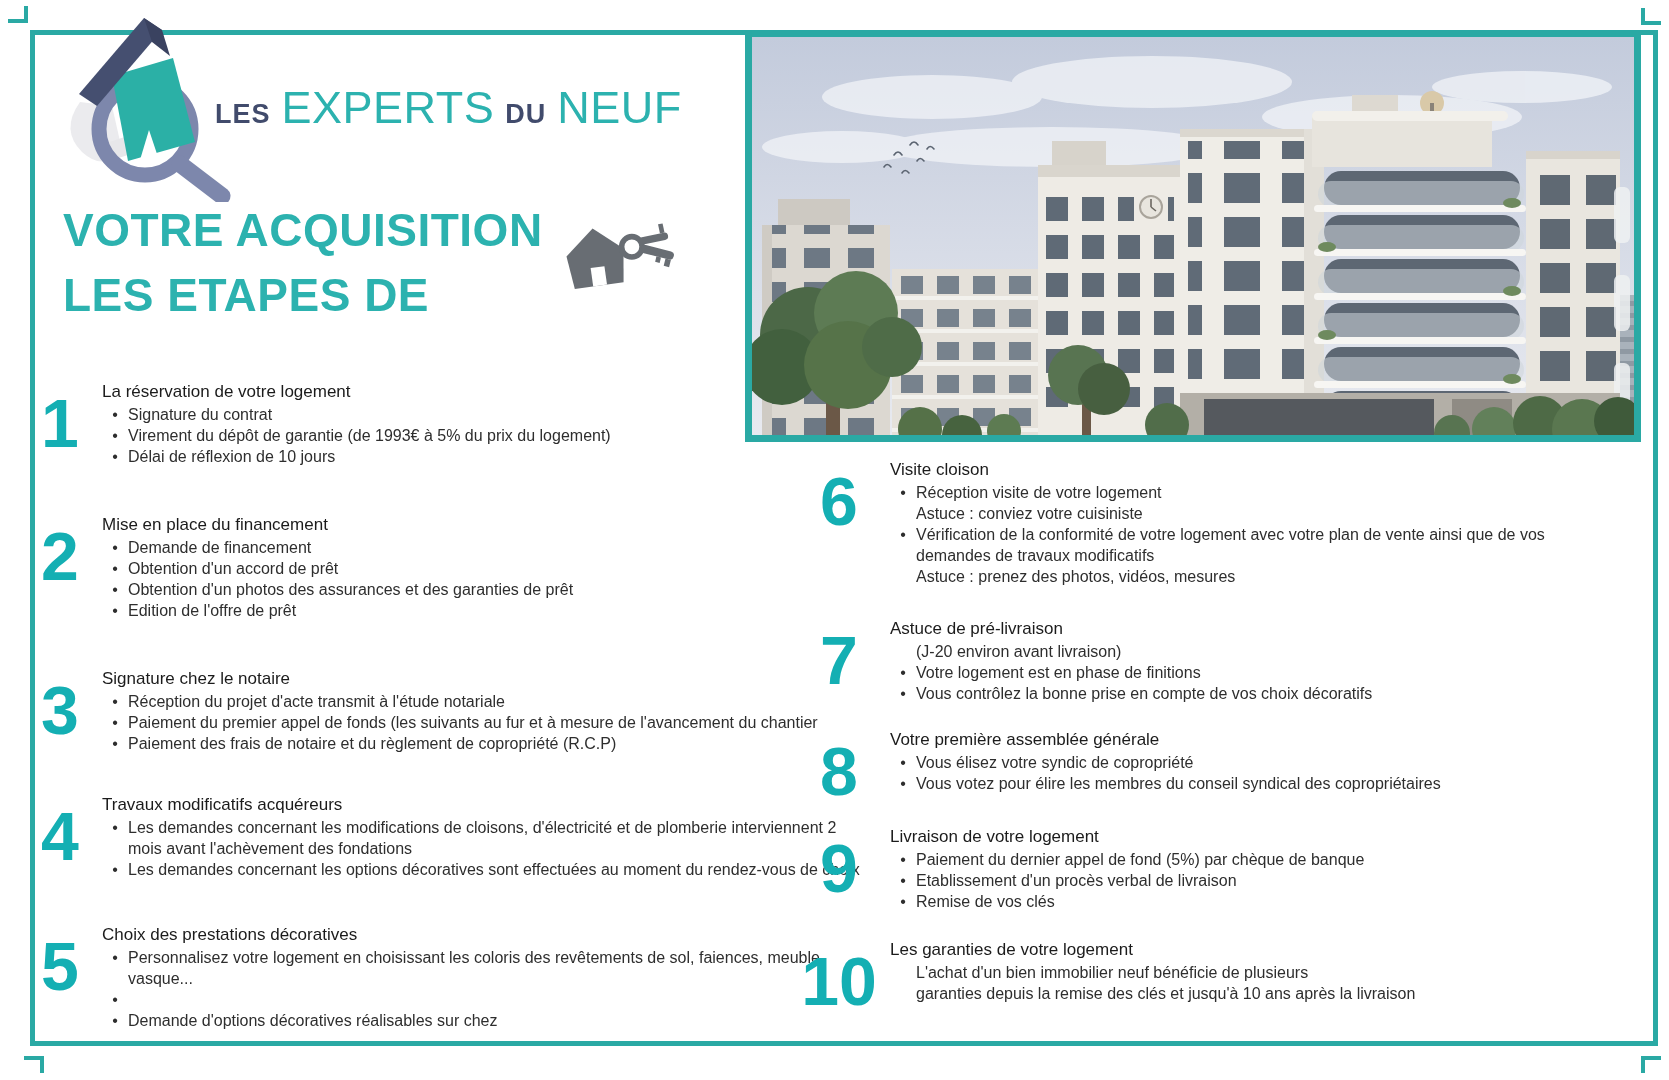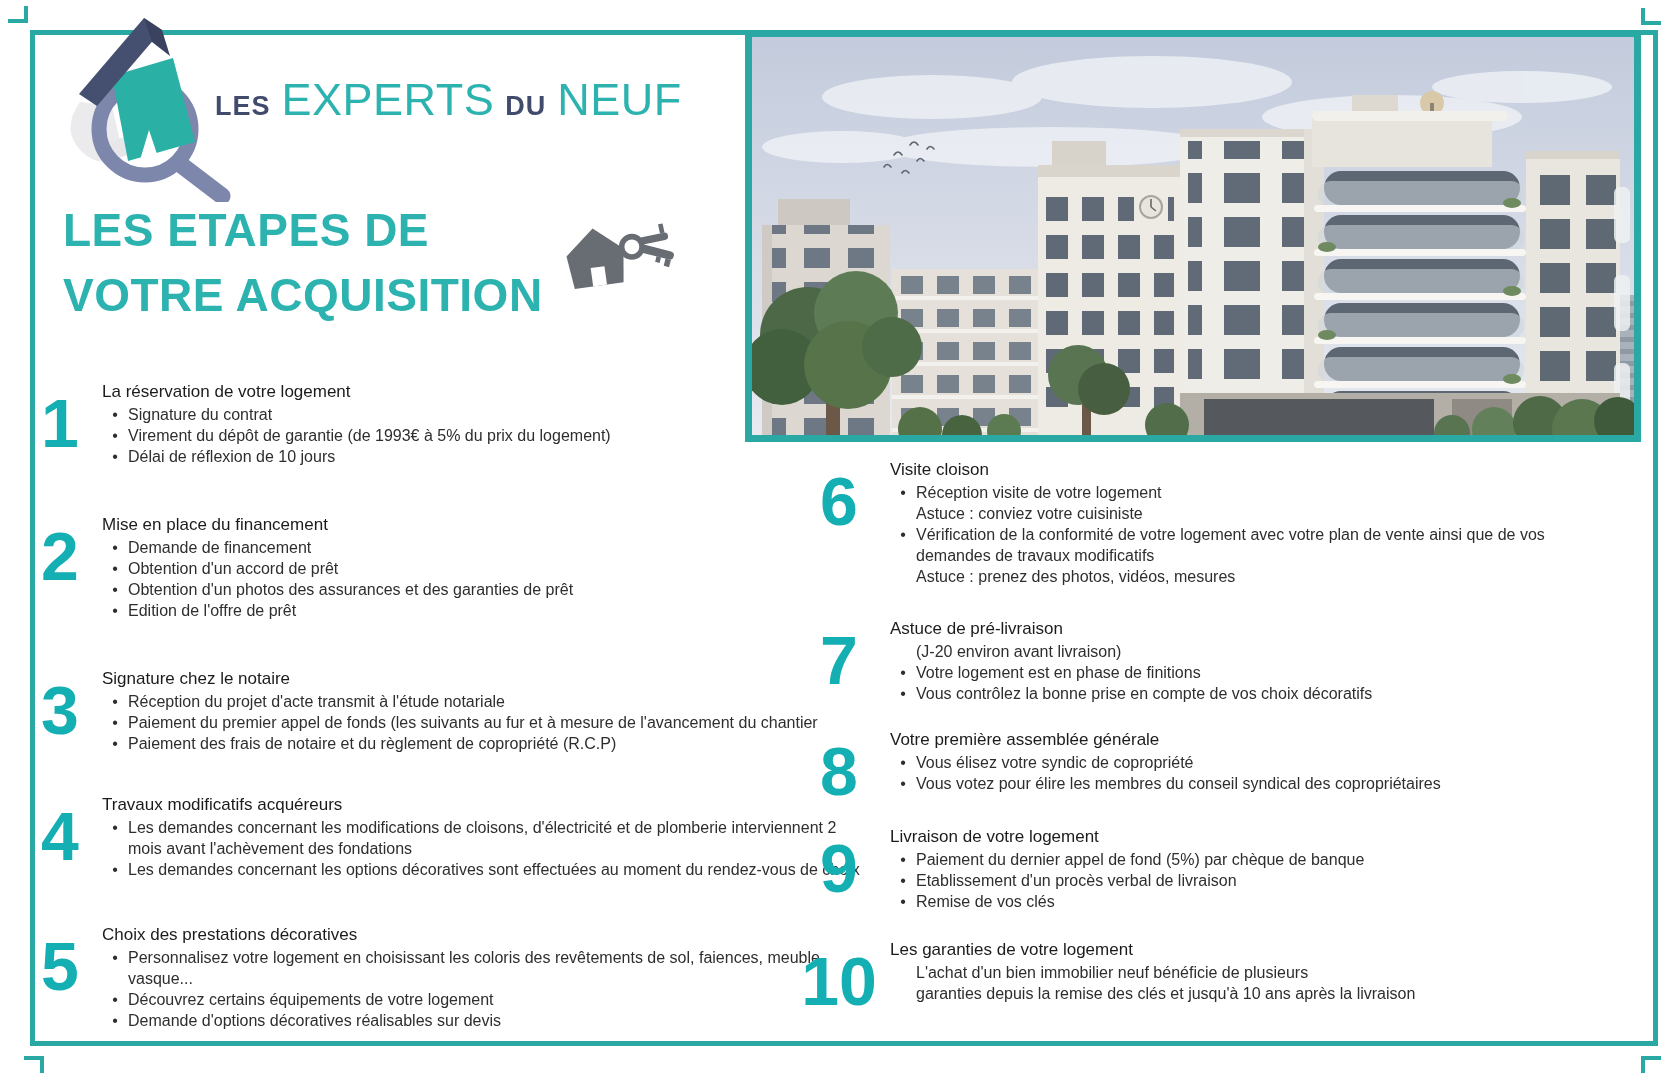--- a/index.html
+++ b/index.html
@@ -18,21 +18,21 @@
     font-family:"Liberation Sans","DejaVu Sans",sans-serif;color:var(--text);
   }
   .frame{position:absolute;left:30px;top:30px;width:1628px;height:1016px;border:5px solid var(--teal)}
   .corner{position:absolute;width:20px;height:17px}
   .c-tl{left:8px;top:6px;border-right:4px solid var(--teal);border-bottom:4px solid var(--teal)}
   .c-tr{left:1641px;top:8px;border-left:4px solid var(--teal);border-bottom:4px solid var(--teal)}
   .c-bl{left:24px;top:1056px;border-right:4px solid var(--teal);border-top:4px solid var(--teal)}
   .c-br{left:1641px;top:1056px;border-left:4px solid var(--teal);border-top:4px solid var(--teal)}
 
   .logo-icon{position:absolute;left:52px;top:2px;width:210px;height:200px}
-  .logo-text{position:absolute;left:215px;top:74px;display:flex;align-items:baseline;gap:11px;white-space:nowrap}
+  .logo-text{position:absolute;left:215px;top:82px;display:flex;align-items:baseline;gap:11px;white-space:nowrap}
   .lt-small{font-size:27px;font-weight:700;color:var(--navy);letter-spacing:1px}
   .lt-big{font-size:45px;font-weight:400;color:var(--teal_title);letter-spacing:.5px}
 
   .page-title{position:absolute;left:63px;top:198px;font-size:46px;font-weight:700;
     color:var(--teal_title);line-height:1.42;letter-spacing:.5px;white-space:nowrap}
 
   .keys-icon{position:absolute;left:552px;top:212px;width:130px;height:92px}
 
   .photo{position:absolute;left:745px;top:30px;width:896px;height:412px;
     border:7px solid var(--teal);background:#dfe3ec}
@@ -68,22 +68,22 @@
   <polygon points="92,16 110,28 118,54 100,40" fill="#3a4260"></polygon>
 </svg>
 <div class="logo-text">
   <span class="lt-small">LES</span>
   <span class="lt-big">EXPERTS</span>
   <span class="lt-small">DU</span>
   <span class="lt-big">NEUF</span>
 </div>
 
 <div class="page-title">
+  <div>VOTRE ACQUISITION</div>
   <div>LES ETAPES DE</div>
-  <div>VOTRE ACQUISITION</div>
 </div>
 
 <svg class="keys-icon" viewBox="0 0 140 92" aria-hidden="true">
   <g fill="#686d73">
     <polygon points="16,40 48,14 78,40 73,76 20,76" transform="rotate(-8 47 45)"></polygon>
   </g>
   <rect x="40" y="56" width="15" height="20" fill="#ffffff" transform="rotate(-8 47 45)"></rect>
   <circle cx="86" cy="34" r="11" fill="none" stroke="#686d73" stroke-width="6"></circle>
   <g fill="#686d73">
     <g transform="rotate(14 96 36)">
@@ -338,25 +338,24 @@
   <div class="content">
     <div class="stitle">Choix des prestations décoratives</div>
     <div>
         <div class="item">
           <span class="dot">•</span>
           <span class="txt">Personnalisez votre logement en choisissant les coloris des revêtements de sol, faiences, meuble
 vasque...</span>
         </div>
         <div class="item">
           <span class="dot">•</span>
-          <span class="txt">Découvrez certains équipements de votre logement</span>
-        </div>
-        <div class="item">
-          <span class="dot">•</span>
-          <span class="txt">Demande d'options décoratives réalisables sur devis</span>
+        </div>
+        <div class="item">
+          <span class="dot">•</span>
+          <span class="txt">Demande d'options décoratives réalisables sur chez</span>
         </div>
       </div>
   </div>
 </div>
 
 <div class="step col-right" style="left:800px;top:459px;width:848px">
   <div class="num">6</div>
   <div class="content">
     <div class="stitle">Visite cloison</div>
     <div>

